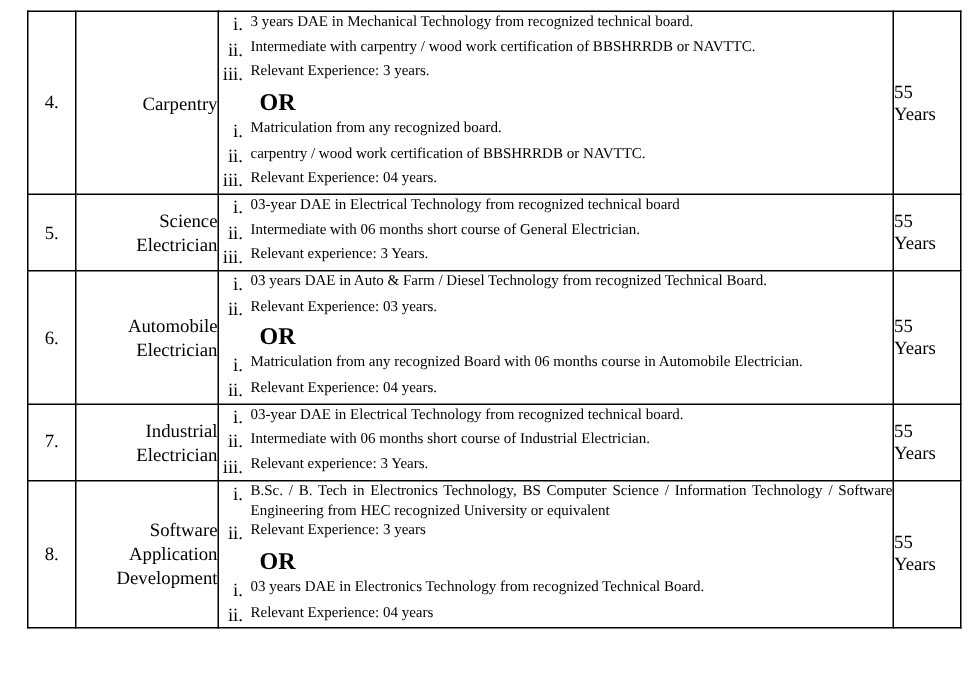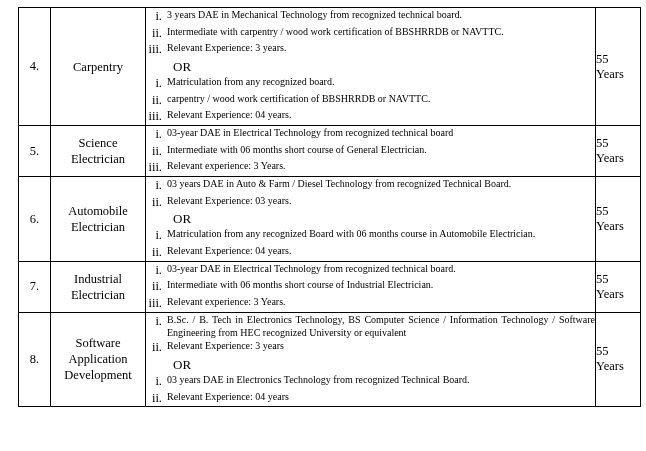--- a/index.html
+++ b/index.html
@@ -43,21 +43,21 @@
   col.c-crit  { width: 450px; }
   col.c-age   { width: 45px; }
 
   .cell-sr {
     text-align: center;
     font-size: 12.5px;
     line-height: 1.15;
   }
 
   .cell-post {
-    text-align: center;
+    text-align: right;
     font-size: 12.5px;
     line-height: 1.28;
     padding-left: 7px;
     padding-right: 3px;
   }
 
   .cell-age {
     text-align: left;
     font-size: 12.5px;
     line-height: 1.2;
@@ -91,23 +91,23 @@
     font-size: 10px;
   }
   .li .tx.just {
     text-align: justify;
     text-align-last: left;
     -webkit-hyphens: none;
     hyphens: none;
   }
 
   .or-line {
-    font-weight: normal;
+    font-weight: bold;
     padding-left: 27px;
-    font-size: 13px;
+    font-size: 16px;
     line-height: 1.33;
   }
 </style>
 </head>
 <body>
 
 <div class="sheet">
   <table class="criteria">
     <colgroup>
       <col class="c-sr">

